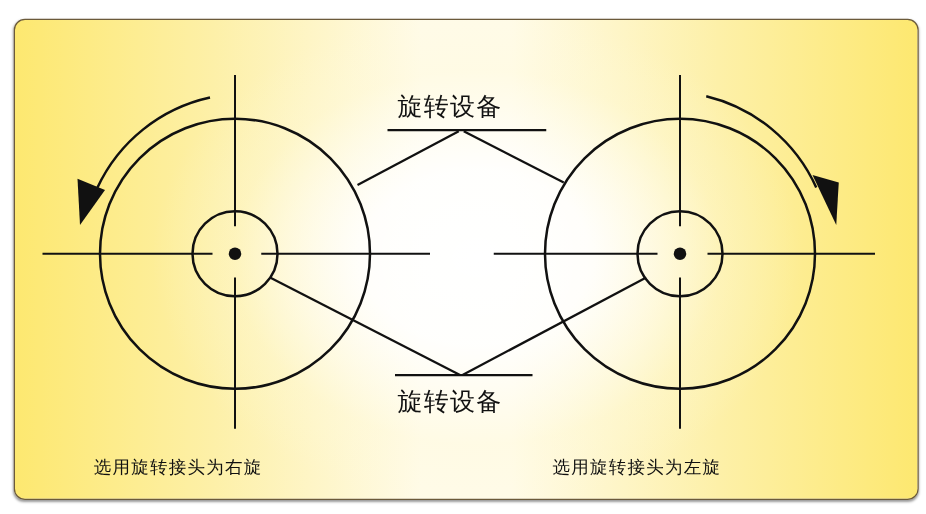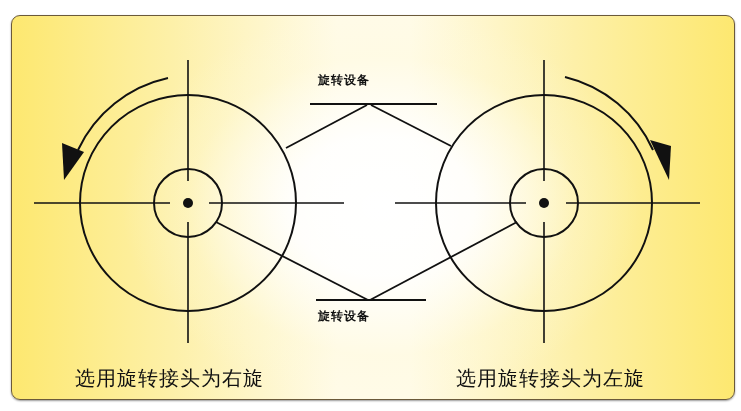--- a/index.html
+++ b/index.html
@@ -4,22 +4,22 @@
 <style>
   html,body{margin:0;padding:0;background:#ffffff;}
   body{width:741px;height:411px;position:relative;overflow:hidden;font-family:"DejaVu Sans",sans-serif;}
   .panel{position:absolute;left:11px;top:15px;width:722px;height:383px;border-radius:9px;
     border:1px solid #6b5a3a;
     background:
       radial-gradient(ellipse 260px 200px at 370px 190px, rgba(255,255,255,1) 0%, rgba(255,255,255,0.9) 35%, rgba(255,250,220,0.3) 75%, rgba(255,240,160,0) 100%),
       linear-gradient(90deg,#fde870 0%,#fdf0a8 22%,#fffbe8 45%,#fffbe8 55%,#fdf0a8 78%,#fde870 100%);
     box-shadow:0 1px 2px rgba(0,0,0,0.4);}
   svg{position:absolute;left:0;top:0;}
-  .lbl{position:absolute;font-size:12px;color:#111;font-weight:bold;letter-spacing:1px;white-space:nowrap;}
-  .cap{position:absolute;font-size:20px;color:#111;white-space:nowrap;letter-spacing:1px;}
+  .lbl{position:absolute;font-size:20px;color:#111;font-weight:normal;letter-spacing:1px;white-space:nowrap;}
+  .cap{position:absolute;font-size:14px;color:#111;white-space:nowrap;letter-spacing:1px;}
 </style>
 </head>
 <body>
 
 <div class="panel"></div>
 
 <svg width="741" height="411">
   <g stroke="#111" stroke-width="2" fill="none">
 
     <g>
@@ -56,13 +56,13 @@
   <circle cx="188" cy="203" r="5" fill="#111"></circle>
   <circle cx="544" cy="203" r="5" fill="#111"></circle>
 
   <polygon points="62,143 84,152 64,180" fill="#111"></polygon>
   <polygon points="650,140 671,146 669,180" fill="#111"></polygon>
 </svg>
 
 <div class="lbl" style="left:318px;top:72px;">旋转设备</div>
 <div class="lbl" style="left:318px;top:308px;">旋转设备</div>
 <div class="cap" style="left:75px;top:365px;">选用旋转接头为右旋</div>
-<div class="cap" style="left:456px;top:365px;">选用旋转接头为左旋</div>
+<div class="cap" style="left:442px;top:365px;">选用旋转接头为左旋</div>
 
 </body></html>

